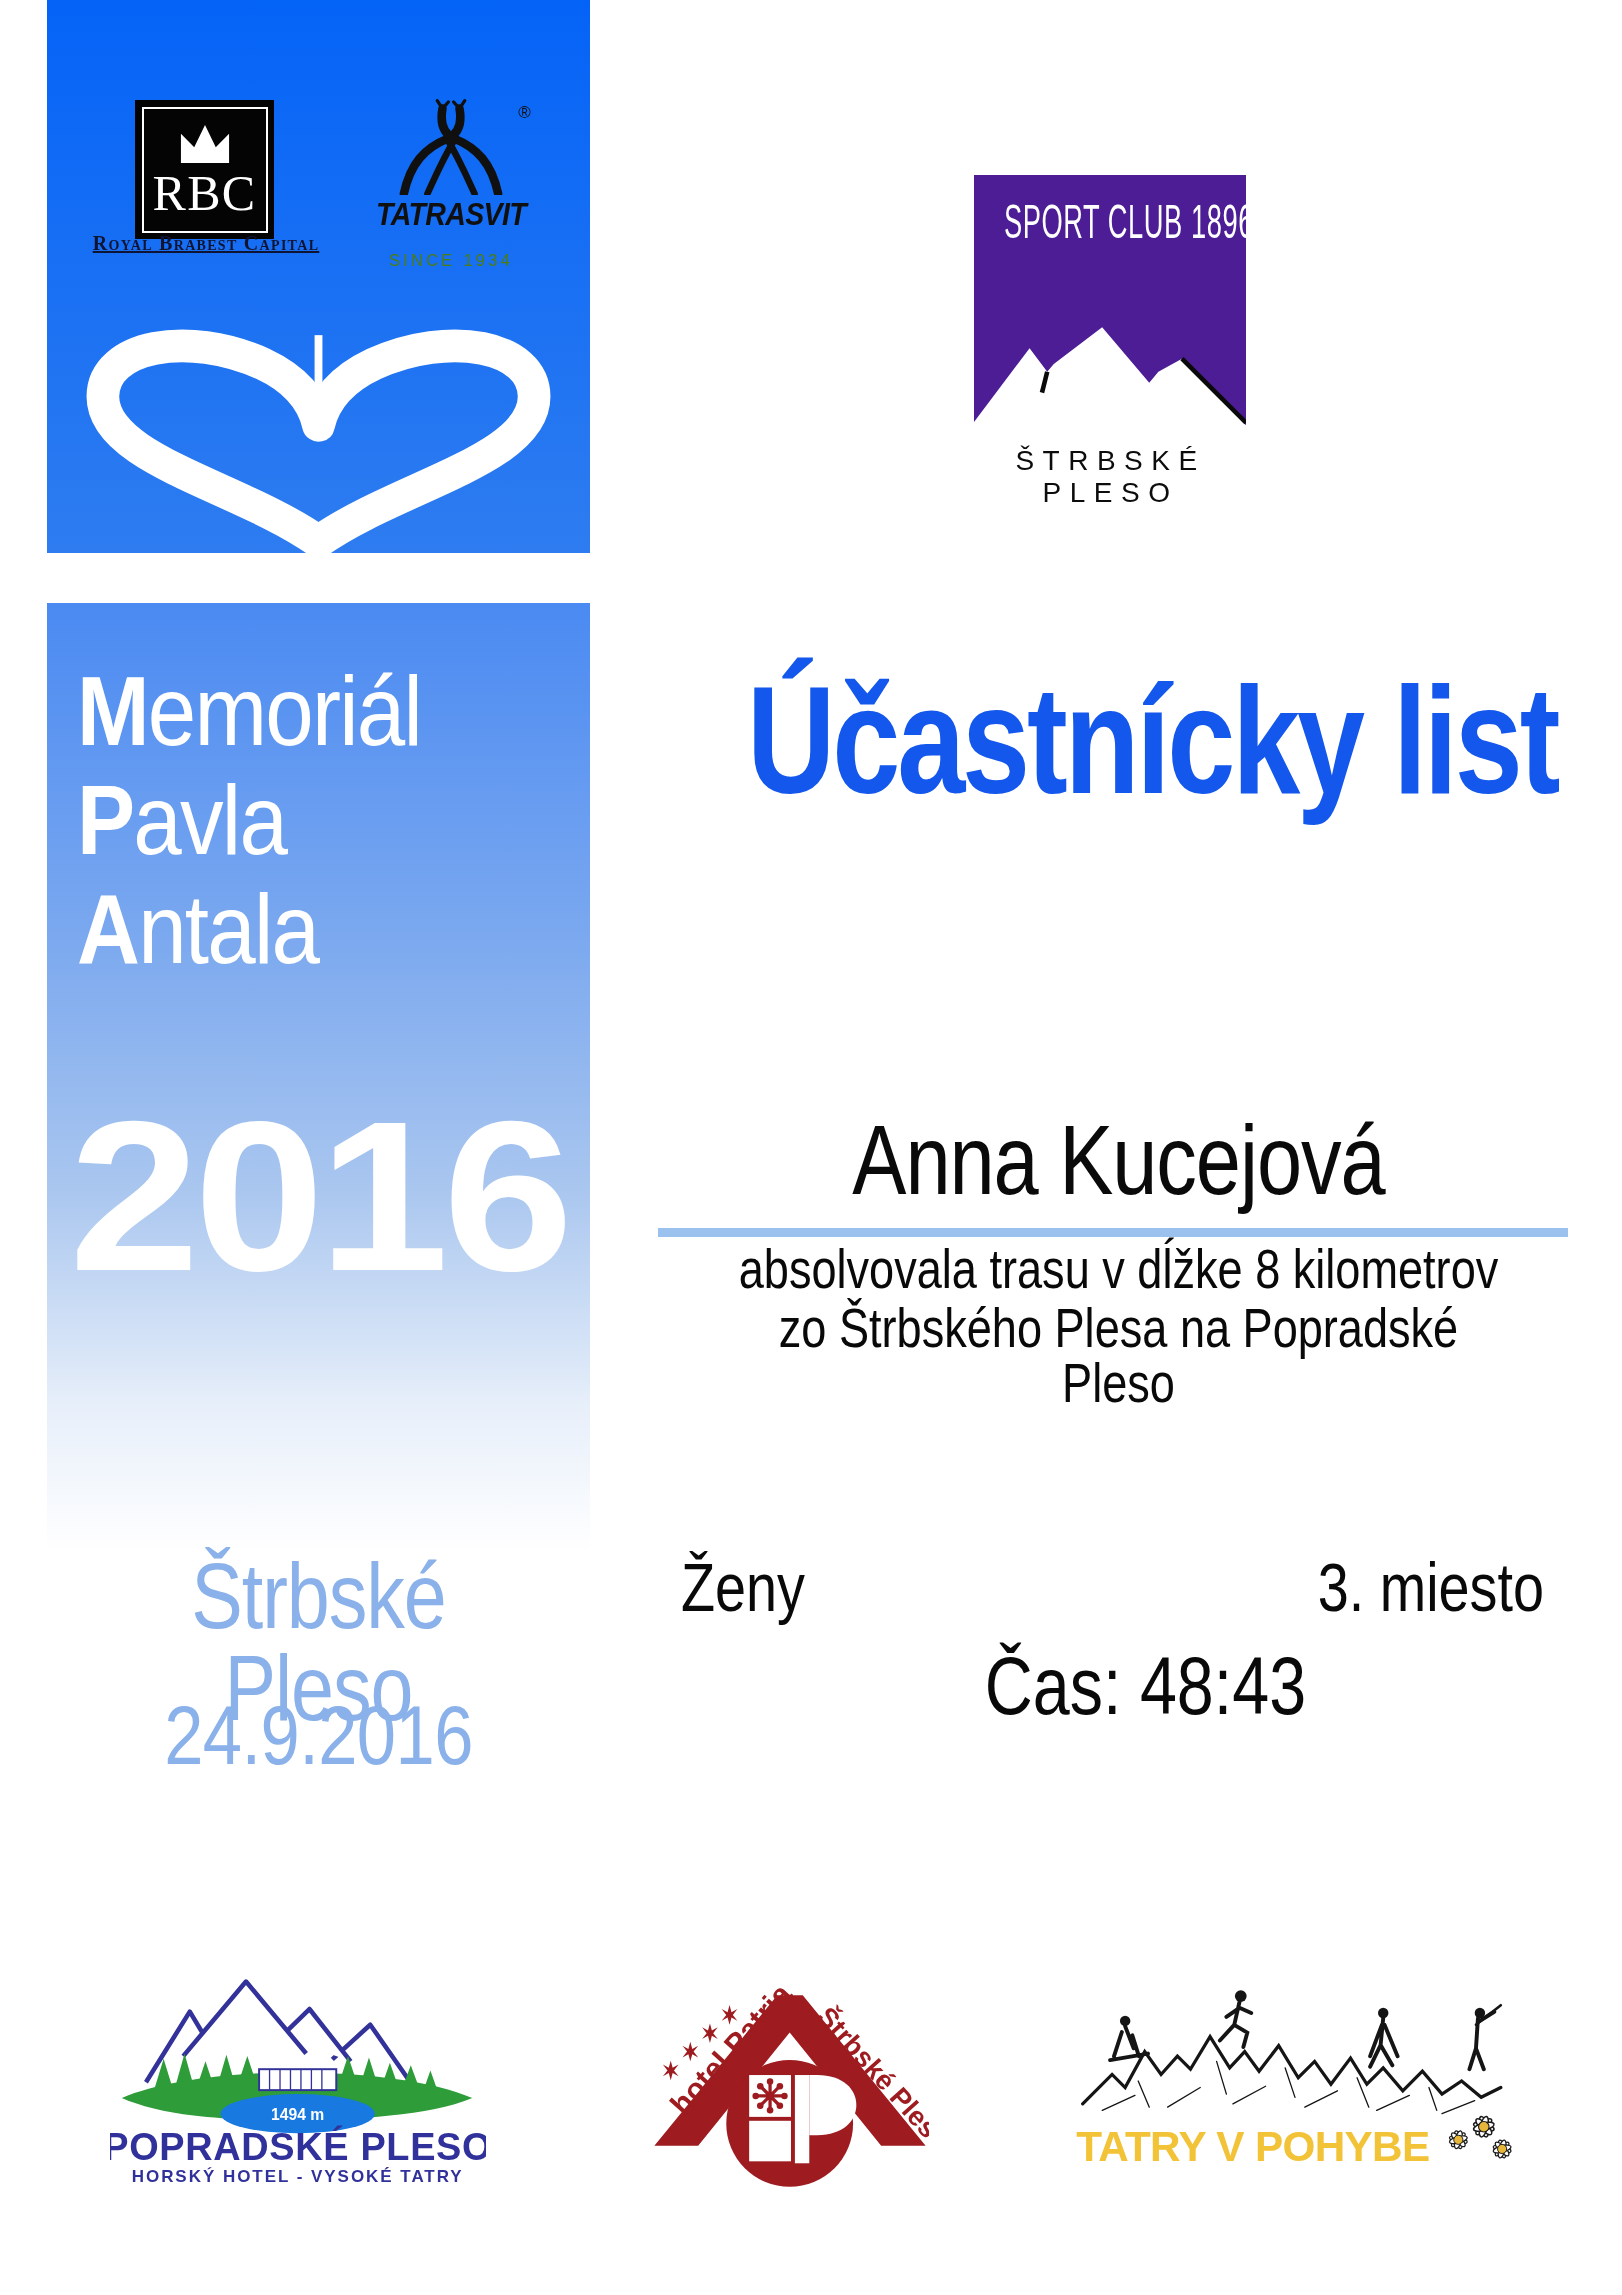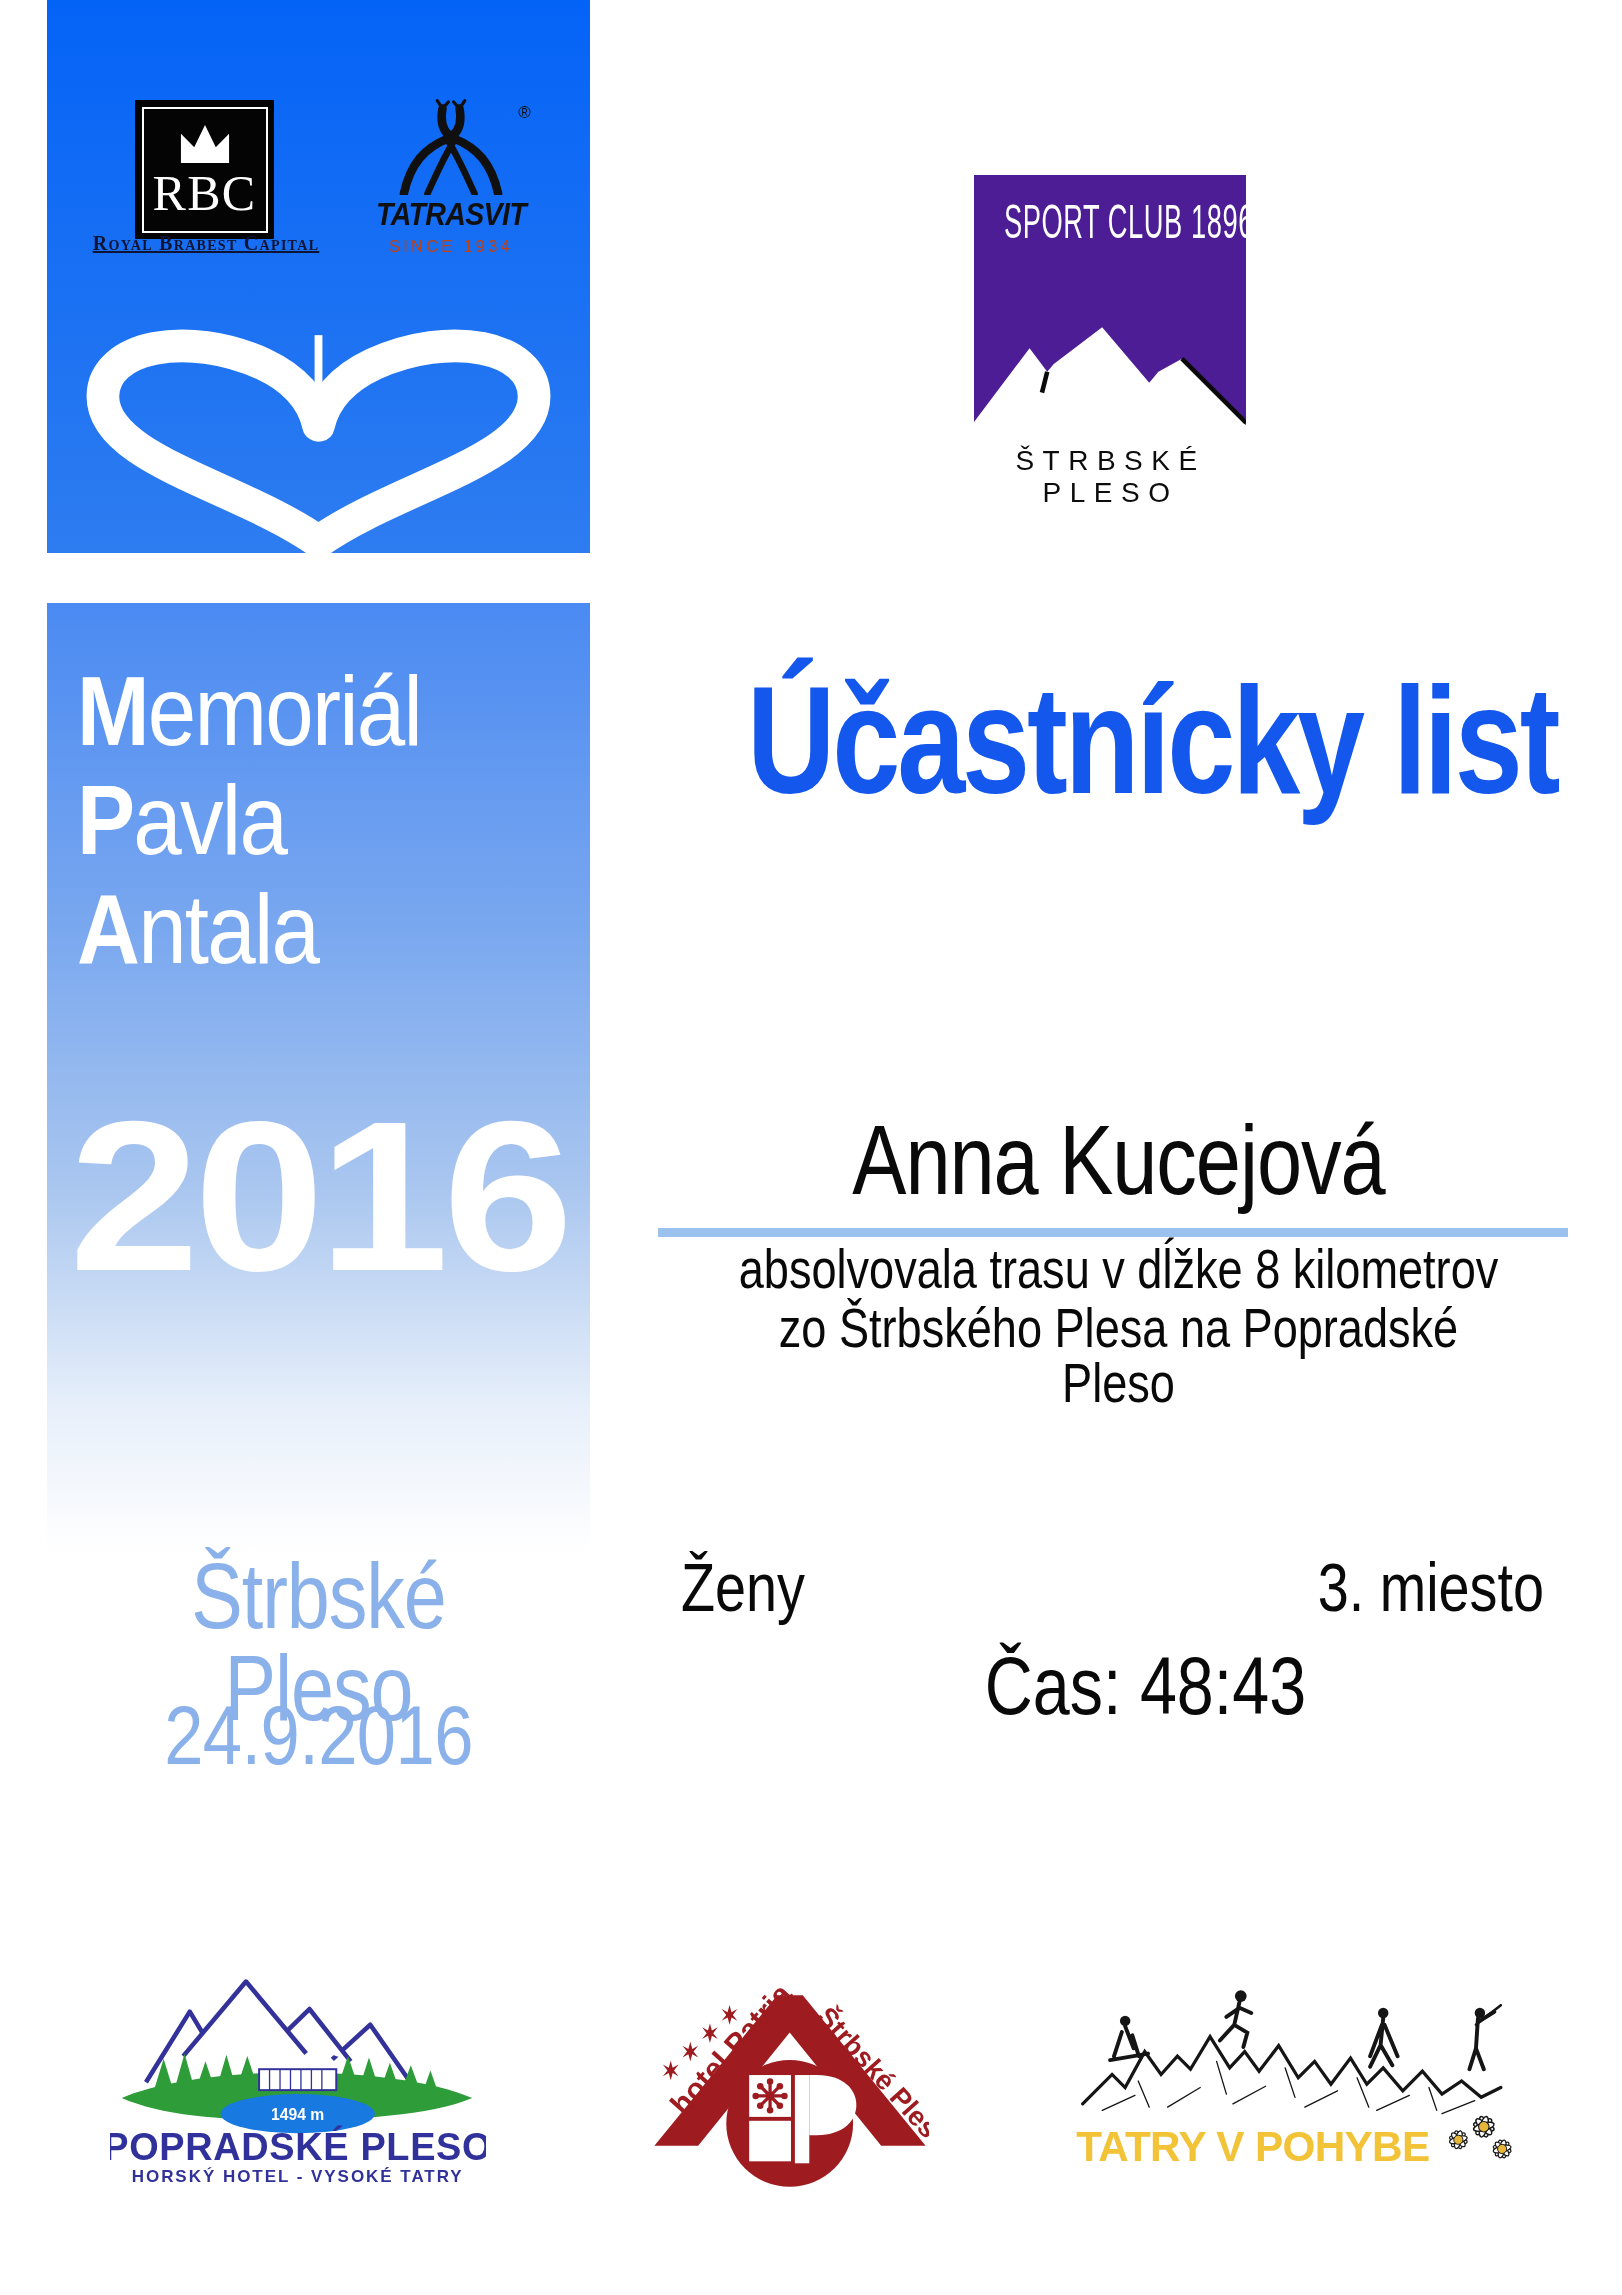--- a/index.html
+++ b/index.html
@@ -15,21 +15,21 @@
   .rbc-inner{position:absolute;left:6.5px;top:6.5px;right:6.5px;bottom:6.5px;border:2px solid #ffffff;}
   .rbc-crown{position:absolute;left:50%;top:25px;transform:translateX(-50%);}
   .rbc-abbr{position:absolute;left:0;right:0;top:64px;text-align:center;color:#ffffff;
             font-family:"Liberation Serif",serif;font-size:50px;letter-spacing:1.3px;}
   .rbc-caption{left:72px;top:232px;width:268px;text-align:center;color:#101433;
                font-family:"Liberation Serif",serif;font-variant:small-caps;font-weight:700;
                font-size:20px;letter-spacing:1.3px;text-decoration:underline;}
   .tatrasvit{left:353px;top:98px;width:196px;text-align:center;color:#101010;}
   .tatrasvit .name{font-size:31px;font-weight:800;font-style:italic;letter-spacing:-0.7px;
                    transform:scaleX(0.92);transform-origin:center top;}
-  .tatrasvit .since{font-size:16.4px;font-weight:400;color:#c2410c;letter-spacing:3.3px;margin-top:4px;}
+  .tatrasvit .since{font-size:16.4px;font-weight:400;color:#4d7c0f;letter-spacing:3.3px;margin-top:18px;}
   .tatrasvit .reg{position:absolute;right:18.3px;top:5.2px;font-size:17px;color:#101010;}
   .heart{left:47px;top:326px;}
   .memorial{left:77px;top:656px;color:#ffffff;font-size:99px;line-height:109px;
             letter-spacing:-2px;transform:scaleX(0.88);transform-origin:left top;white-space:nowrap;}
   .memorial .ini{font-weight:700;}
   .year{left:39px;top:1090px;width:559px;text-align:center;color:#ffffff;font-size:213px;
         font-weight:700;letter-spacing:-5.2px;line-height:1;transform:scaleX(1.1);transform-origin:center top;}
   .place-blue{left:47px;top:1550px;width:543px;text-align:center;color:#8ab1e9;font-size:92px;
               line-height:1;transform:scaleX(0.84);transform-origin:center top;letter-spacing:-1.3px;}
   .date-blue{left:47px;top:1693px;width:543px;text-align:center;color:#8ab1e9;font-size:84px;

